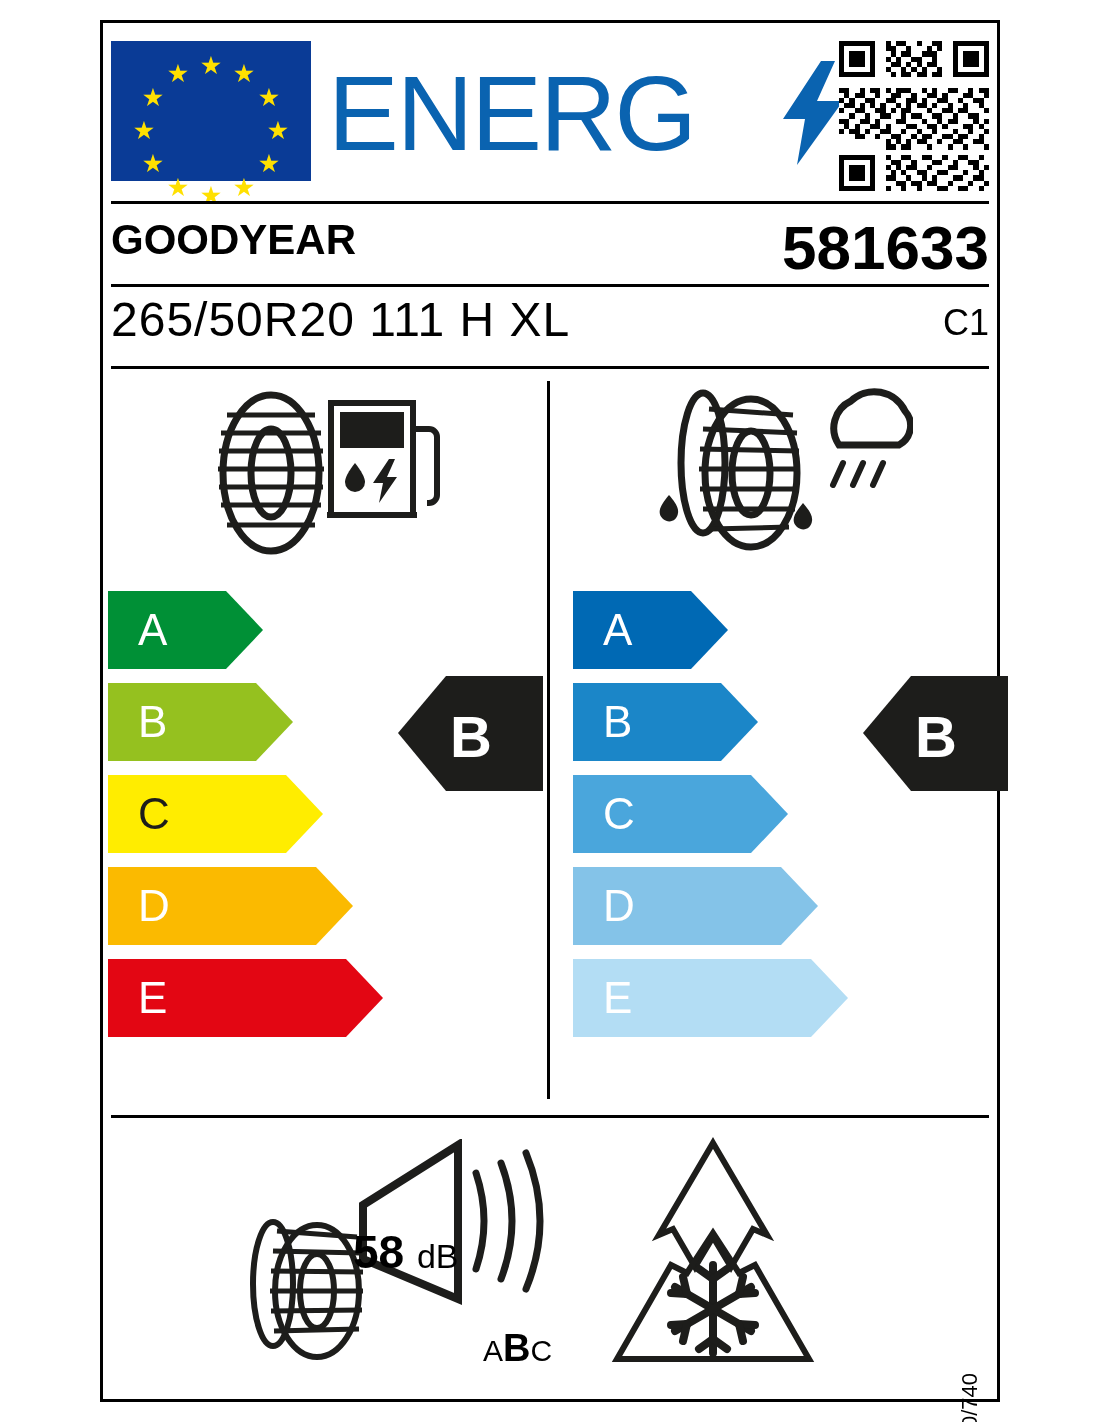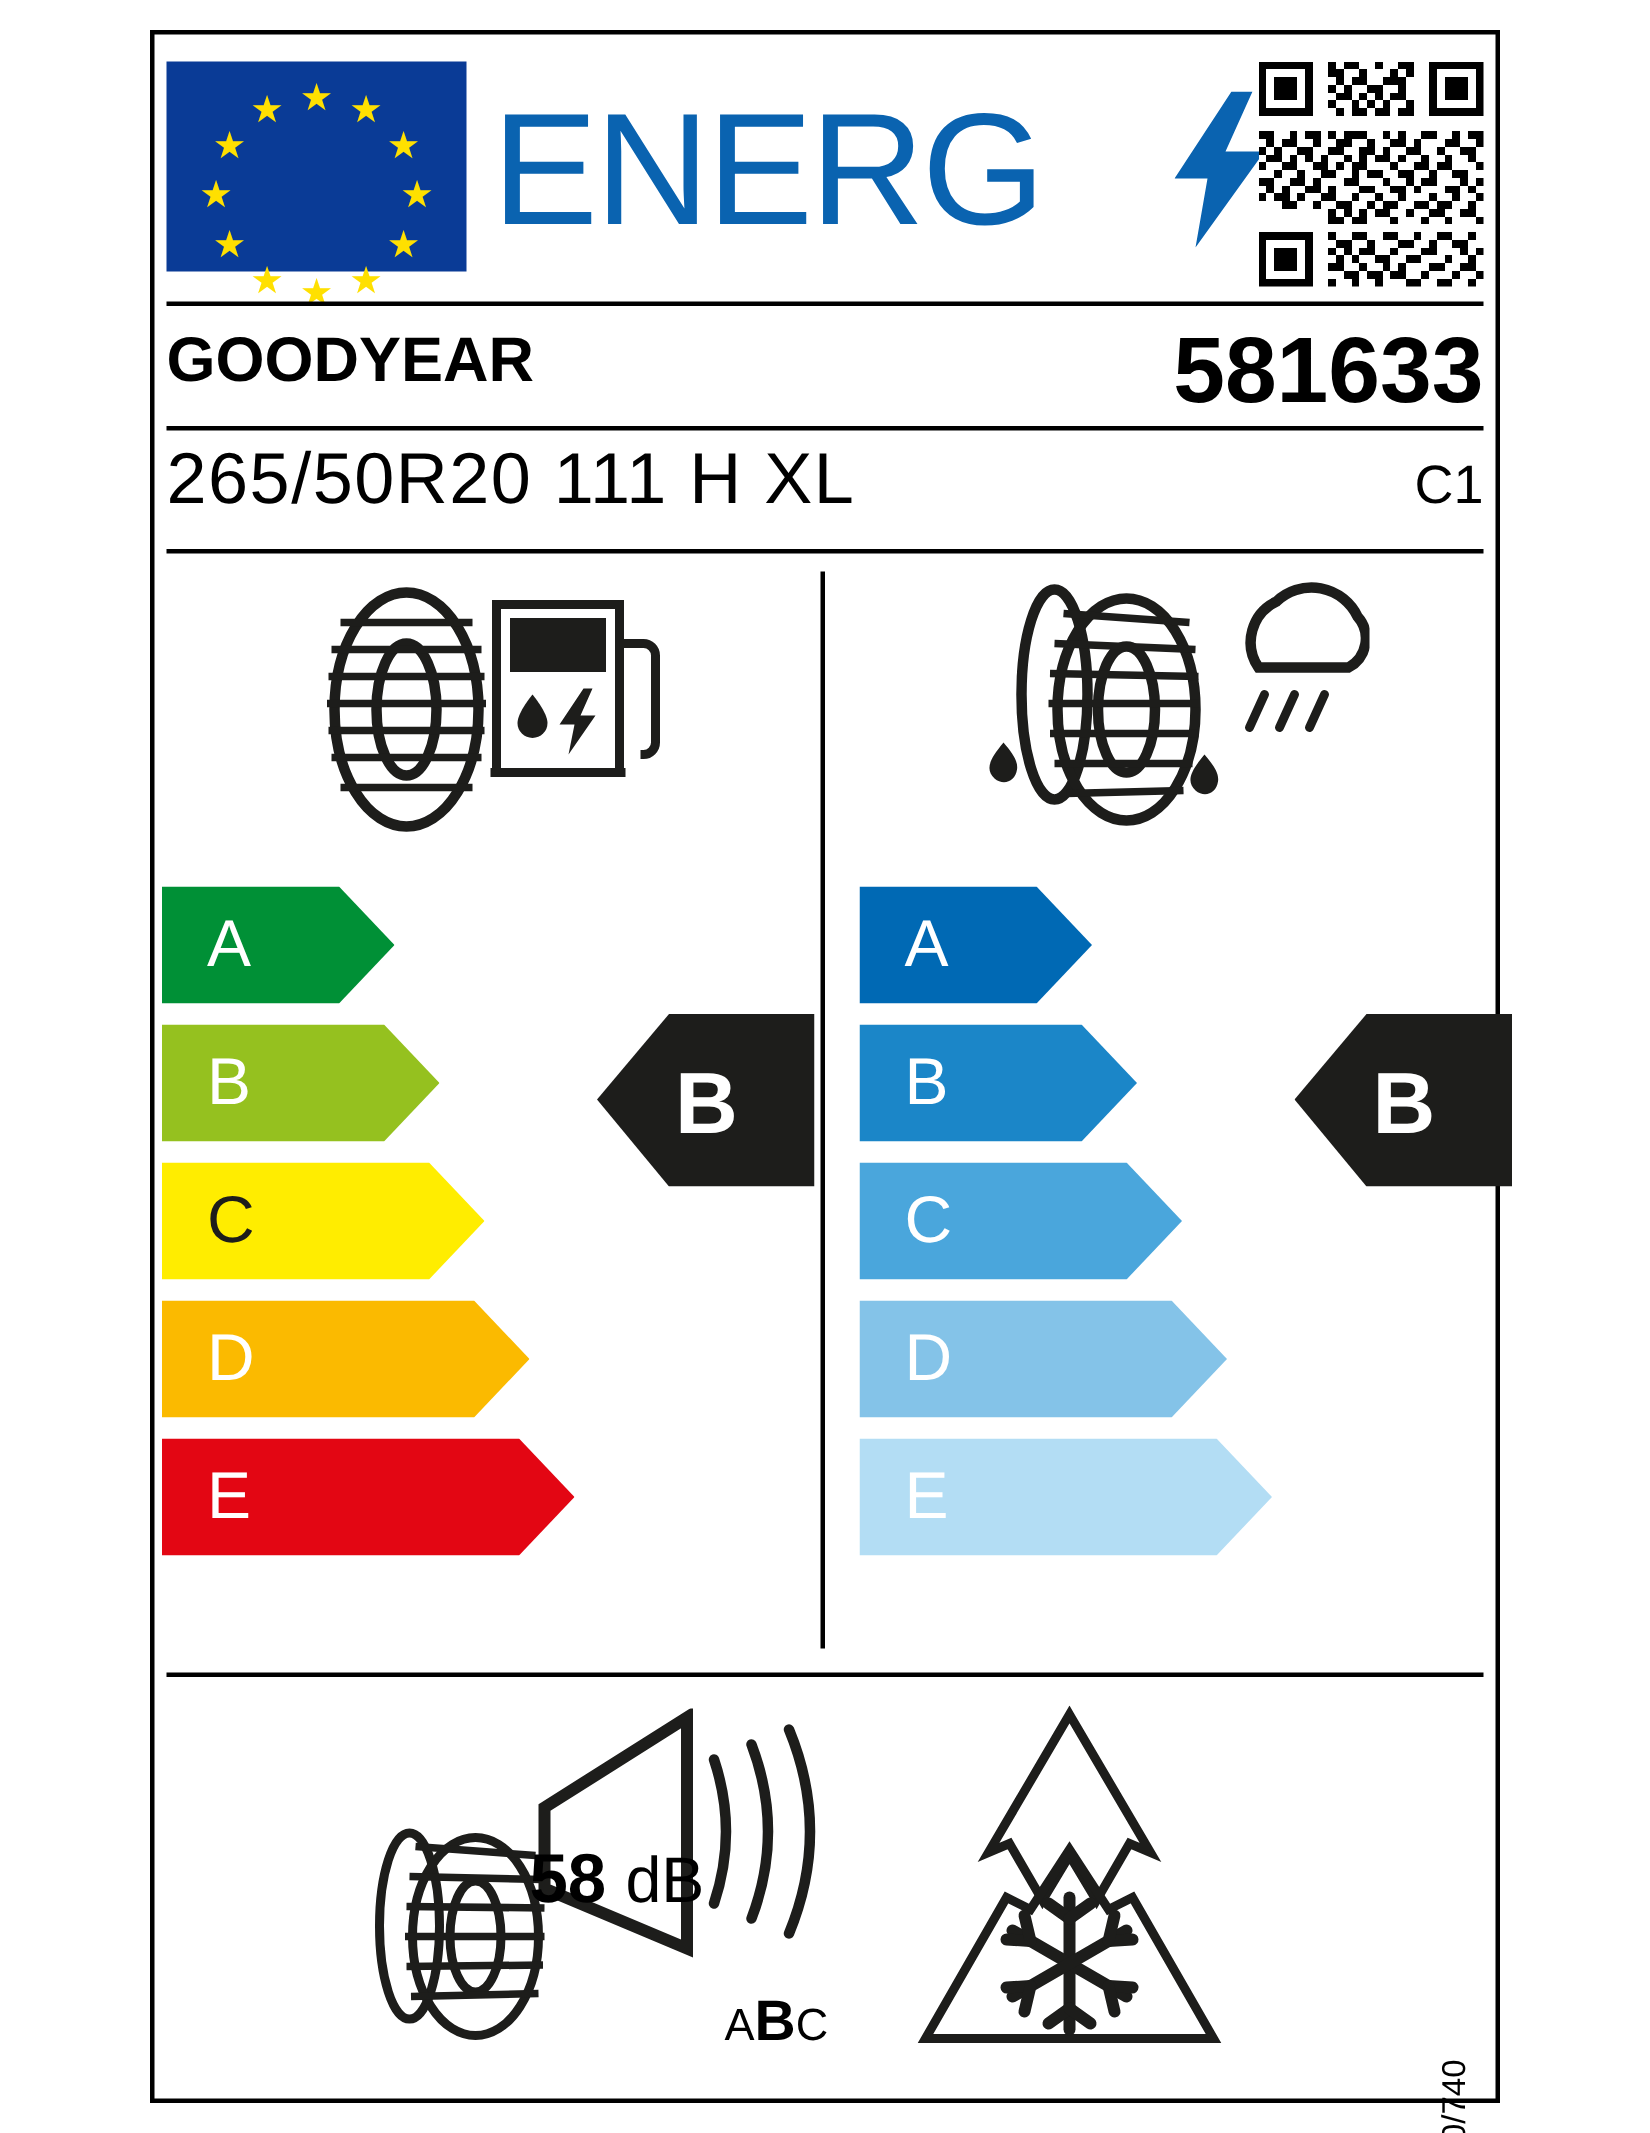--- a/index.html
+++ b/index.html
@@ -205,21 +205,21 @@
     height: 230px;
   }
   .db-text {
     position: absolute;
     left: 120px;
     top: 86px;
     font-size: 46px;
     font-weight: bold;
   }
   .db-unit {
-    font-size: 43px;
+    font-size: 34px;
     font-weight: normal;
   }
   .abc {
     position: absolute;
     left: 250px;
     top: 188px;
     font-size: 30px;
   }
   .abc b { font-size: 38px; }
   .snow-group {

